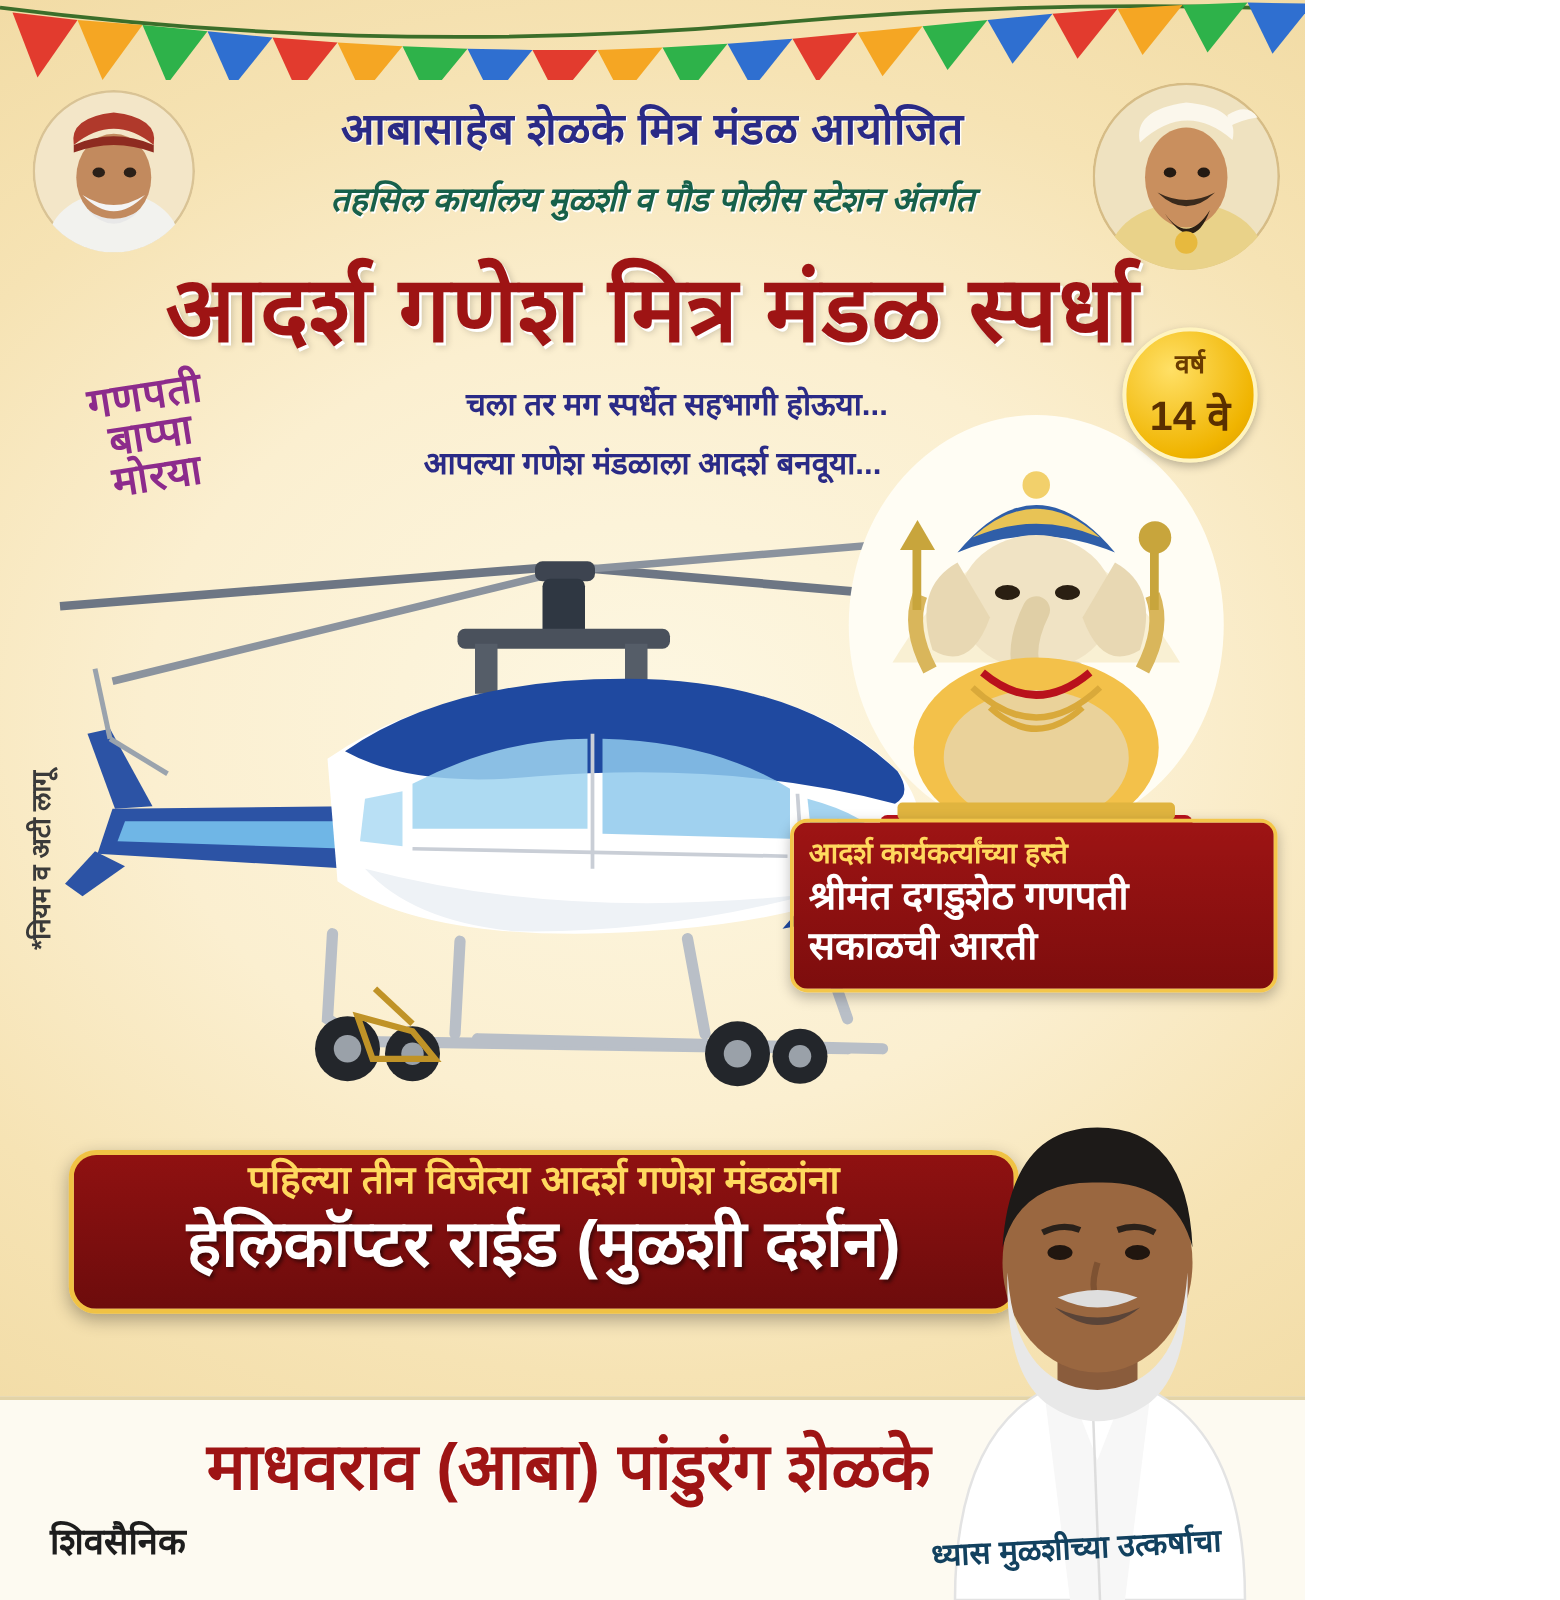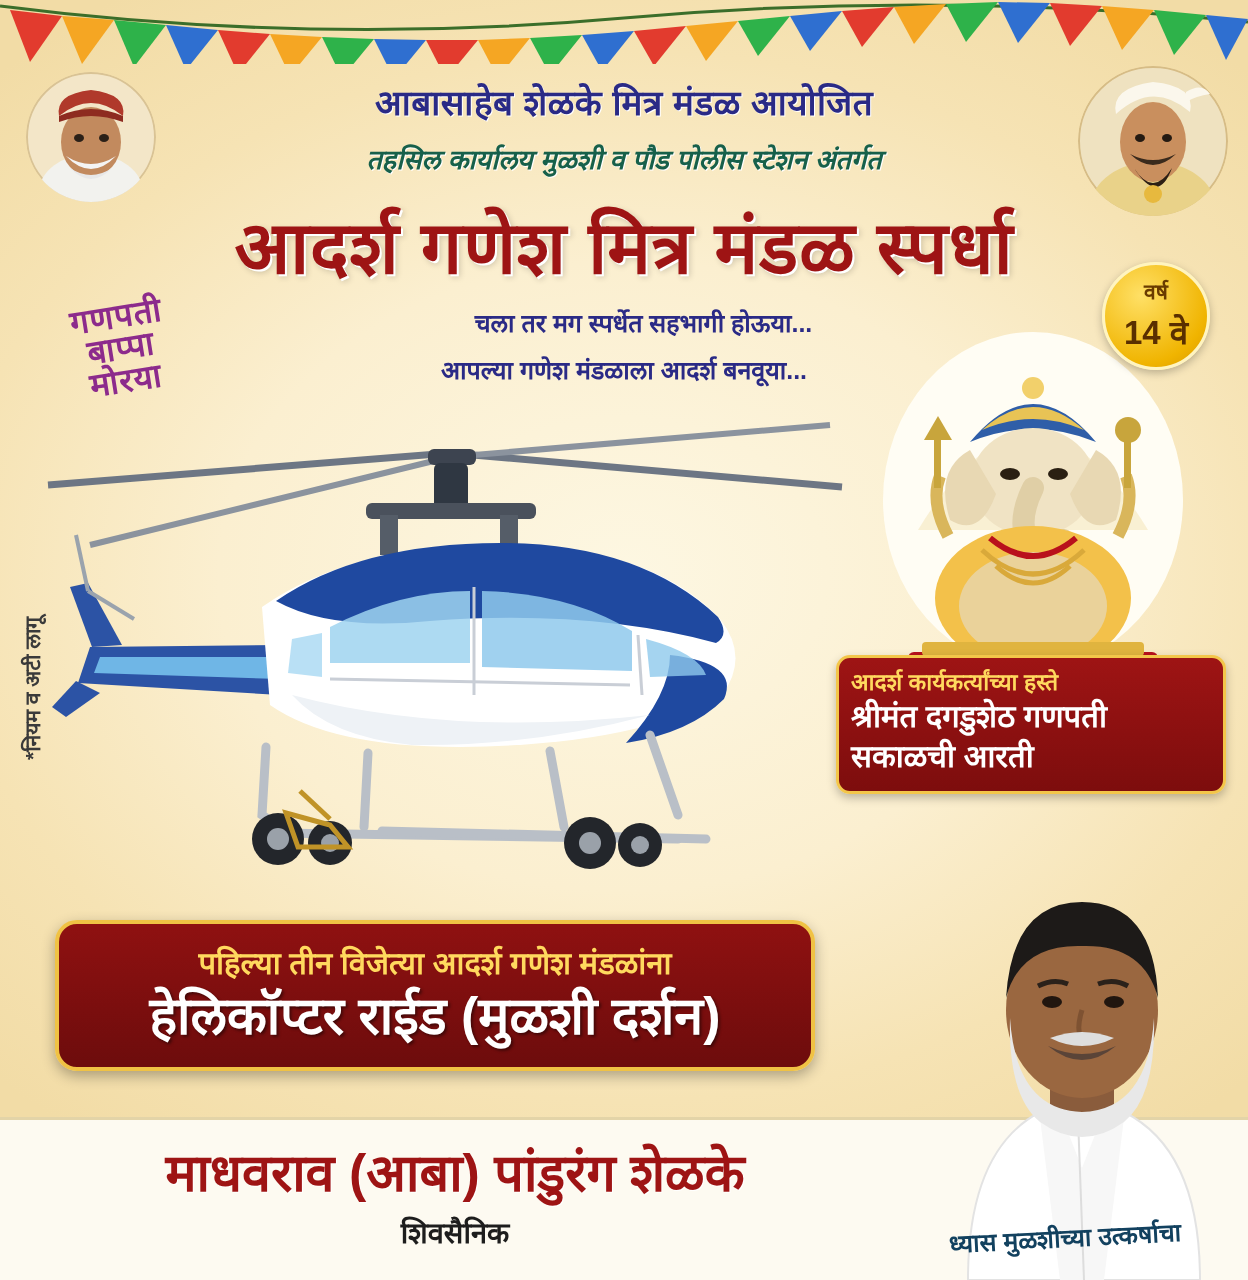--- a/index.html
+++ b/index.html
@@ -3,21 +3,21 @@
 <meta charset="utf-8">
 <style>
   * { box-sizing: border-box; margin: 0; padding: 0; }
   html, body {
     width: 1248px; height: 1280px;
     font-family: "Liberation Sans", sans-serif;
     overflow: hidden;
   }
   #poster {
     position: relative;
-    width: 1248px; height: 1280px;
+    width: 1044px; height: 1280px;
     background:
       radial-gradient(ellipse 900px 700px at 50% 45%, #fdf7e2 0%, #fbefd0 45%, #f6e3b4 75%, #f2dca6 100%);
     overflow: hidden;
   }
 
   
   .bunting {
     position: absolute; top: 0; left: 0;
     width: 1248px; height: 64px;
     overflow: hidden;
@@ -167,21 +167,21 @@
   }
 
   
   #prize-banner {
     position: absolute;
     left: 55px; top: 920px;
     width: 760px;
     background: linear-gradient(#8f1111, #6d0c0c);
     border: 4px solid #f0c244;
     border-radius: 22px;
-    padding: 20px 16px 18px;
+    padding: 0 16px 18px;
     text-align: center;
     z-index: 6;
     box-shadow: 0 5px 14px rgba(0,0,0,.3);
   }
   #prize-banner .p-top {
     font-size: 31px; font-weight: bold; color: #ffd95e; line-height: 1.3;
   }
   #prize-banner .p-main {
     font-size: 52px; font-weight: bold; color: #ffffff; line-height: 1.25;
     text-shadow: 2px 2px 3px rgba(0,0,0,.45);
@@ -213,21 +213,21 @@
     font-size: 52px;
     font-weight: bold;
     color: #9e1414;
     z-index: 7;
     text-shadow: 1px 1px 0 #fff;
   }
   #leader-role {
     position: absolute;
     left: 40px; top: 1212px;
     width: 830px;
-    text-align: center;
+    text-align: left;
     font-size: 29px;
     font-weight: bold;
     color: #1d1d1d;
     z-index: 7;
   }
   #slogan {
     position: absolute;
     right: 18px; bottom: 26px;
     width: 330px;
     text-align: center;

